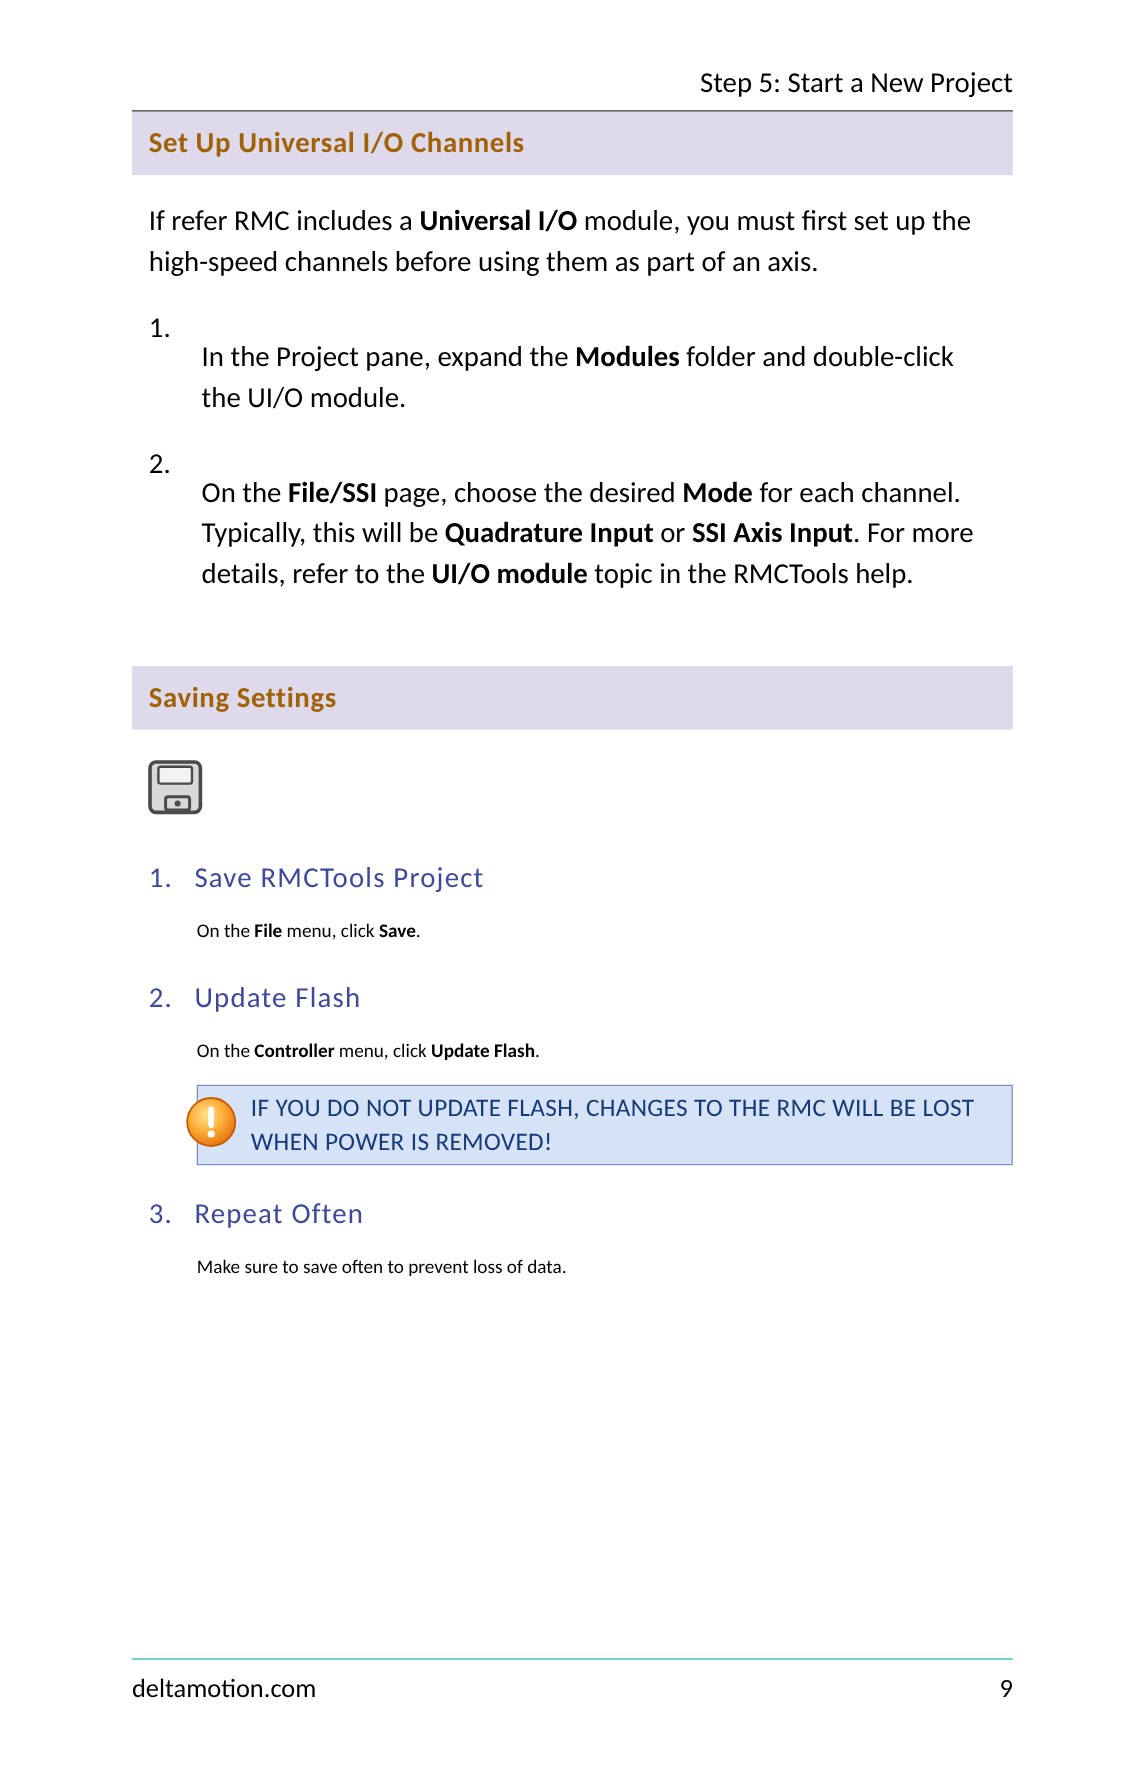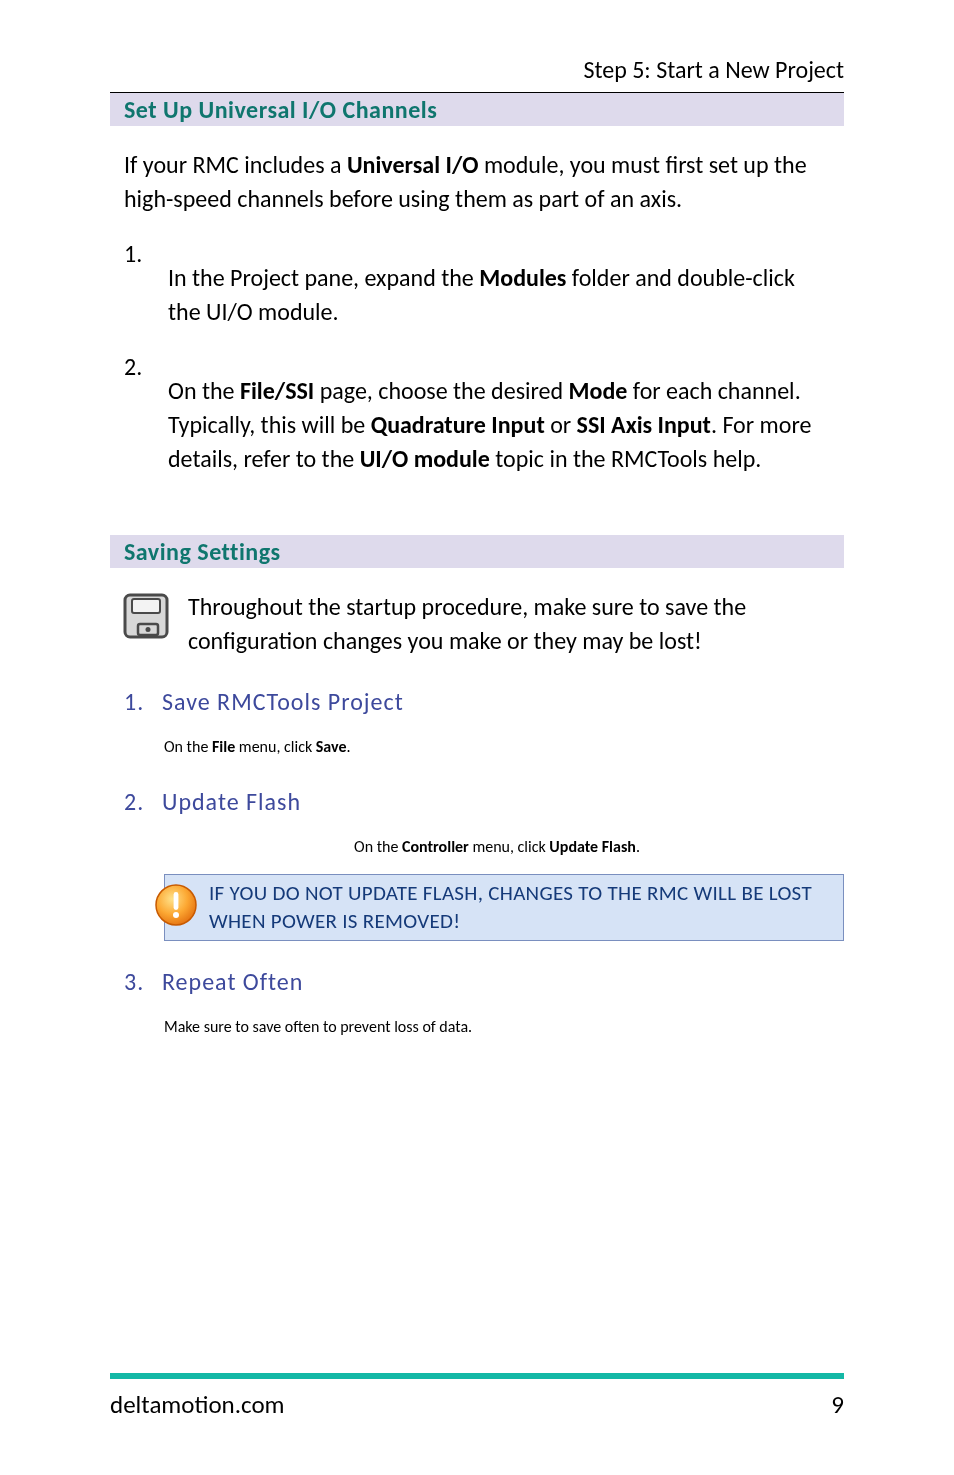--- a/index.html
+++ b/index.html
@@ -14,25 +14,25 @@
   }
   .header-title {
     text-align: right;
     font-size: 24px;
     color: #000000;
     padding-bottom: 8px;
     border-bottom: 1px solid #000000;
   }
   .section-bar {
     background: #dedaec;
-    padding: 2px 14px;
+    padding: 12px 14px;
     font-size: 24px;
     font-weight: bold;
     letter-spacing: 0.5px;
-    color: #0f766e;
+    color: #a16207;
   }
   .body-text {
     font-size: 24px;
     line-height: 1.4;
     color: #000000;
     margin: 22px 0;
     padding: 0 14px;
   }
   .ol-item {
     display: flex;
@@ -83,37 +83,37 @@
     color: #153a79;
     font-size: 21px;
     line-height: 1.35;
     letter-spacing: 0.3px;
   }
   .footer {
     position: absolute;
     left: 110px;
     right: 110px;
     bottom: 55px;
-    border-top: 6px solid #14b8a6;
+    border-top: 1px solid #14b8a6;
     padding-top: 10px;
     display: flex;
     justify-content: space-between;
-    font-size: 25px;
+    font-size: 22px;
     color: #000;
   }
 </style>
 </head>
 <body>
 
 <div class="header-title">Step 5: Start a New Project</div>
 
 <div class="section-bar">Set Up Universal I/O Channels</div>
 
 <p class="body-text">
-  <span>If your RMC includes a </span><b>Universal I/O</b><span> module, you must first set up the high-speed channels before using them as part of an axis.</span>
+  <span>If refer RMC includes a </span><b>Universal I/O</b><span> module, you must first set up the high-speed channels before using them as part of an axis.</span>
 </p>
 
 <div class="ol-item">
   <div class="ol-num">1.</div>
   <div class="ol-text">
     <span>In the Project pane, expand the </span><b>Modules</b><span> folder and double-click the UI/O module.</span>
   </div>
 </div>
 
 <div class="ol-item" style="margin-bottom:60px;">
@@ -127,34 +127,33 @@
 
 <div class="icon-text-row">
   <div class="save-icon-box">
     <svg width="52" height="52" viewBox="0 0 52 52">
       <rect x="5" y="5" width="42" height="42" rx="5" fill="#d8d8d8" stroke="#4a4a4a" stroke-width="3"></rect>
       <rect x="12" y="9" width="28" height="14" rx="2" fill="#f3f3f3" stroke="#4a4a4a" stroke-width="2"></rect>
       <rect x="18" y="34" width="20" height="11" rx="2" fill="none" stroke="#4a4a4a" stroke-width="2.5"></rect>
       <circle cx="28" cy="39.5" r="2.5" fill="#4a4a4a"></circle>
     </svg>
   </div>
-  <div class="row-text">Throughout the startup procedure, make sure to save the configuration changes you make or they may be lost!</div>
 </div>
 
 <div class="sub-head">
   <span class="num">1.</span><span>Save RMCTools Project</span>
 </div>
 <p class="sub-body">
   <span>On the </span><b>File</b><span> menu, click </span><b>Save</b><span>.</span>
 </p>
 
 <div class="sub-head">
   <span class="num">2.</span><span>Update Flash</span>
 </div>
-<p class="sub-body" style="margin-bottom:16px;text-align:center;">
+<p class="sub-body" style="margin-bottom:16px;">
   <span>On the </span><b>Controller</b><span> menu, click </span><b>Update Flash</b><span>.</span>
 </p>
 
 <div class="callout">
   <div class="callout-icon">
     <svg width="46" height="46" viewBox="0 0 46 46">
       <defs>
         <radialGradient id="g1" cx="40%" cy="35%" r="70%">
           <stop offset="0%" stop-color="#ffe28a"></stop>
           <stop offset="55%" stop-color="#fca833"></stop>

